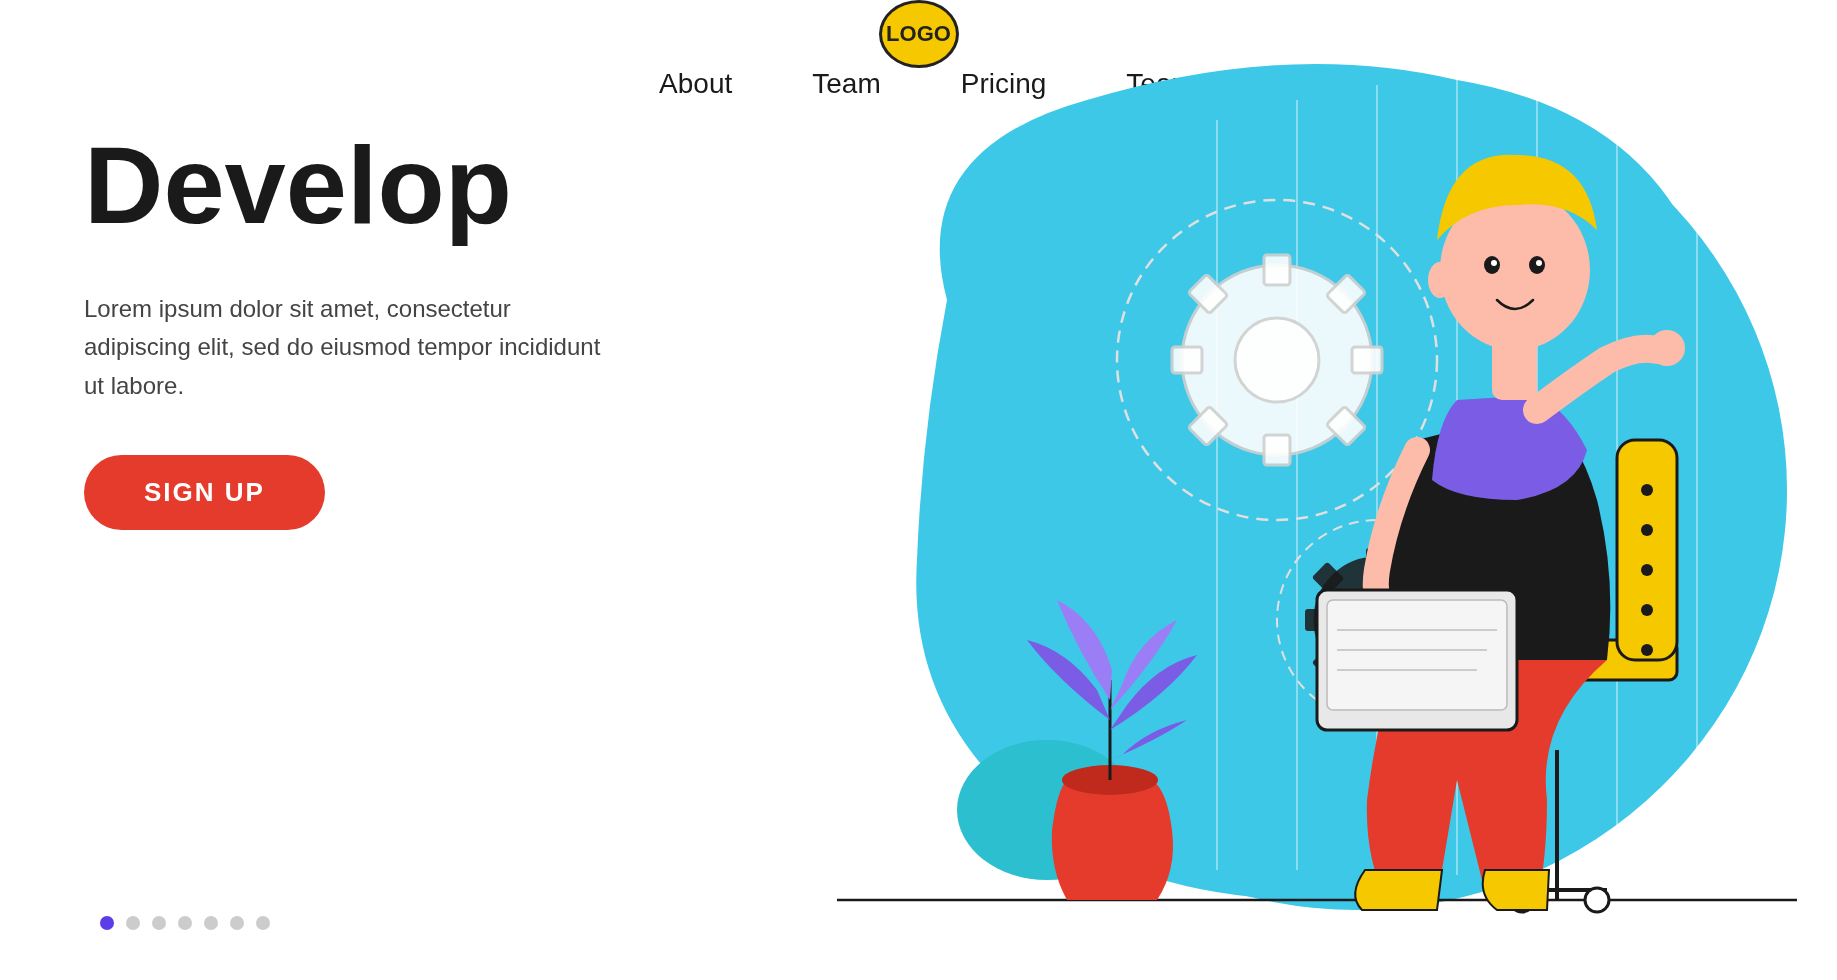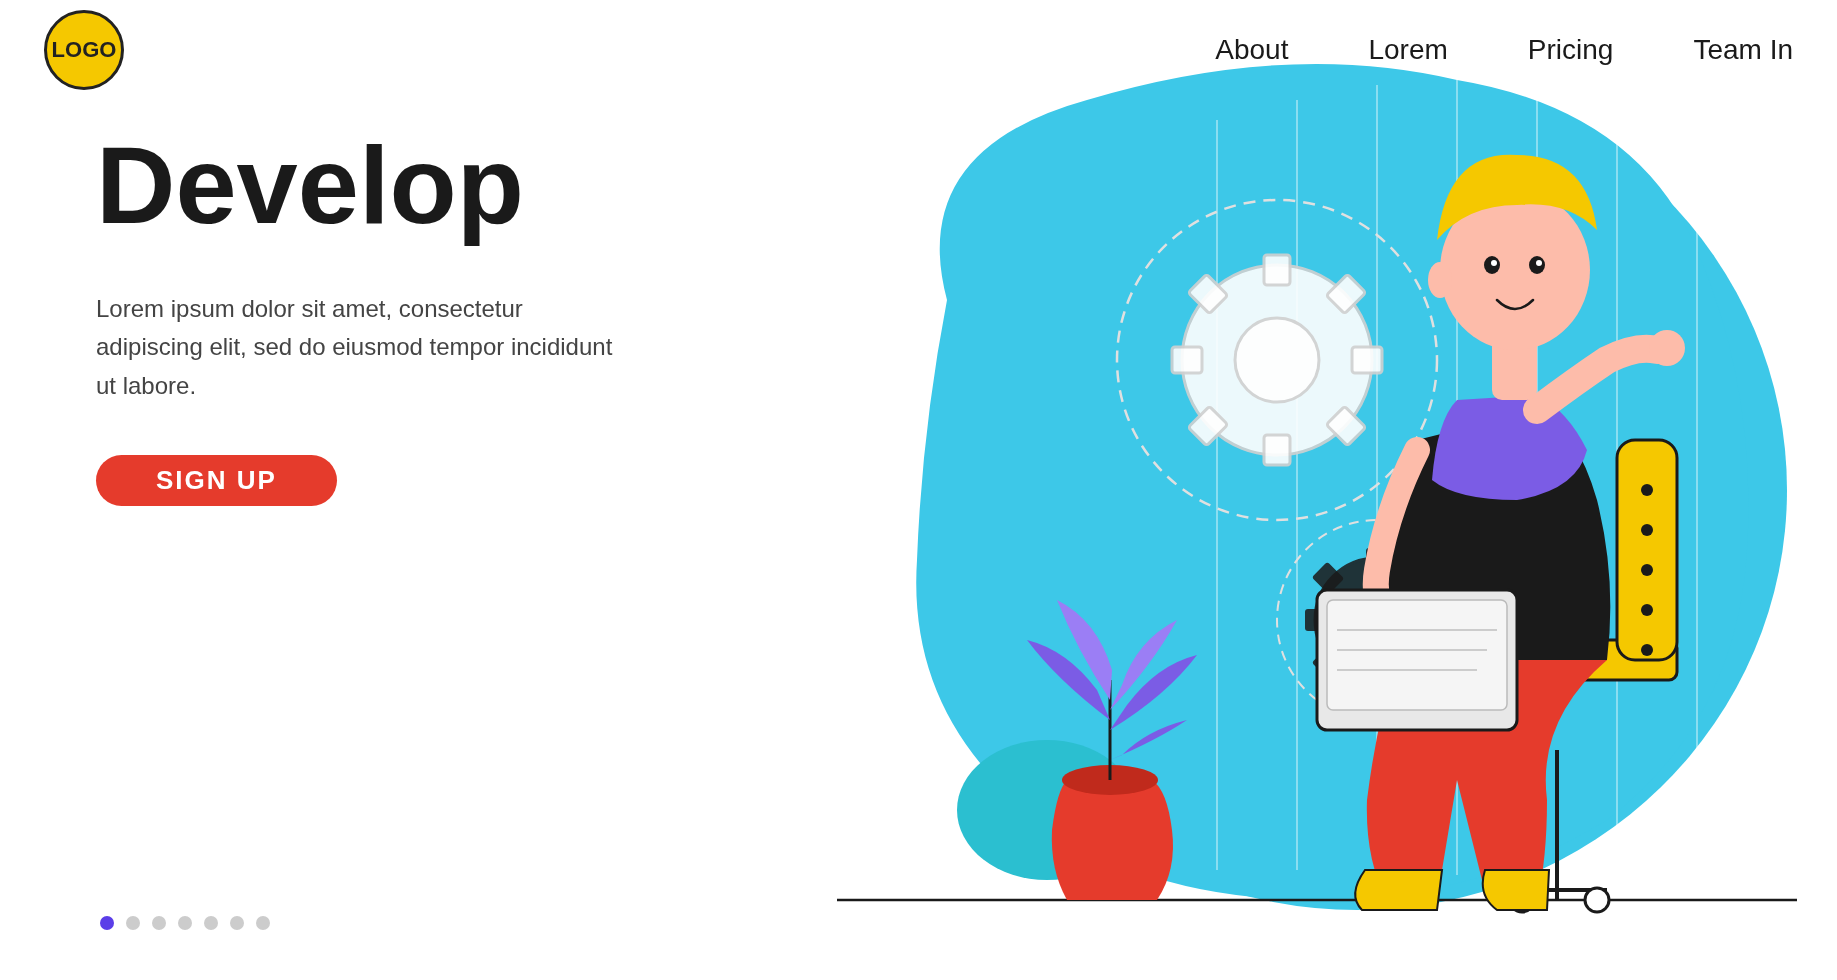--- a/index.html
+++ b/index.html
@@ -14,22 +14,23 @@
 
     
     header {
       position: absolute;
       top: 0;
       left: 0;
       right: 0;
       height: 100px;
       display: flex;
       align-items: center;
-      padding: 0 44px;
+      padding: 0 84px;
       justify-content: space-between;
+      flex-direction: column;
     }
 
     .logo-circle {
       width: 80px;
       height: 80px;
       background: #F5C800;
       border-radius: 50%;
       display: flex;
       align-items: center;
       justify-content: center;
@@ -53,21 +54,21 @@
       font-weight: 500;
       color: #1a1a1a;
       text-decoration: none;
       cursor: pointer;
     }
 
     
     .left-content {
       position: absolute;
       top: 130px;
-      left: 96px;
+      left: 84px;
       width: 520px;
     }
 
     .headline {
       font-size: 110px;
       font-weight: 900;
       color: #1a1a1a;
       line-height: 1;
       margin-bottom: 50px;
     }
@@ -99,21 +100,21 @@
       background: #F5C800;
       border-radius: 50%;
       flex-shrink: 0;
     }
 
     .signup-btn {
       background: #E53B2C;
       color: #fff;
       border: none;
       border-radius: 50px;
-      padding: 10px 60px;
+      padding: 22px 60px;
       font-size: 26px;
       font-weight: 800;
       letter-spacing: 2px;
       cursor: pointer;
       display: inline-block;
     }
 
     
     .pagination-dots {
       position: absolute;
@@ -145,21 +146,21 @@
     }
 
   </style>
 </head>
 <body>
 
 <header>
   <div class="logo-circle">LOGO</div>
   <nav>
     <a>About</a>
-    <a>Lorem</a>
+    <a>Team</a>
     <a>Pricing</a>
     <a>Team In</a>
   </nav>
 </header>
 
 <div class="left-content">
   <h1 class="headline">Develop</h1>
   <p class="body-text">Lorem ipsum dolor sit amet, consectetur adipiscing elit, sed do eiusmod tempor incididunt ut labore.</p>
   <ul class="bullet-list">
   </ul>

